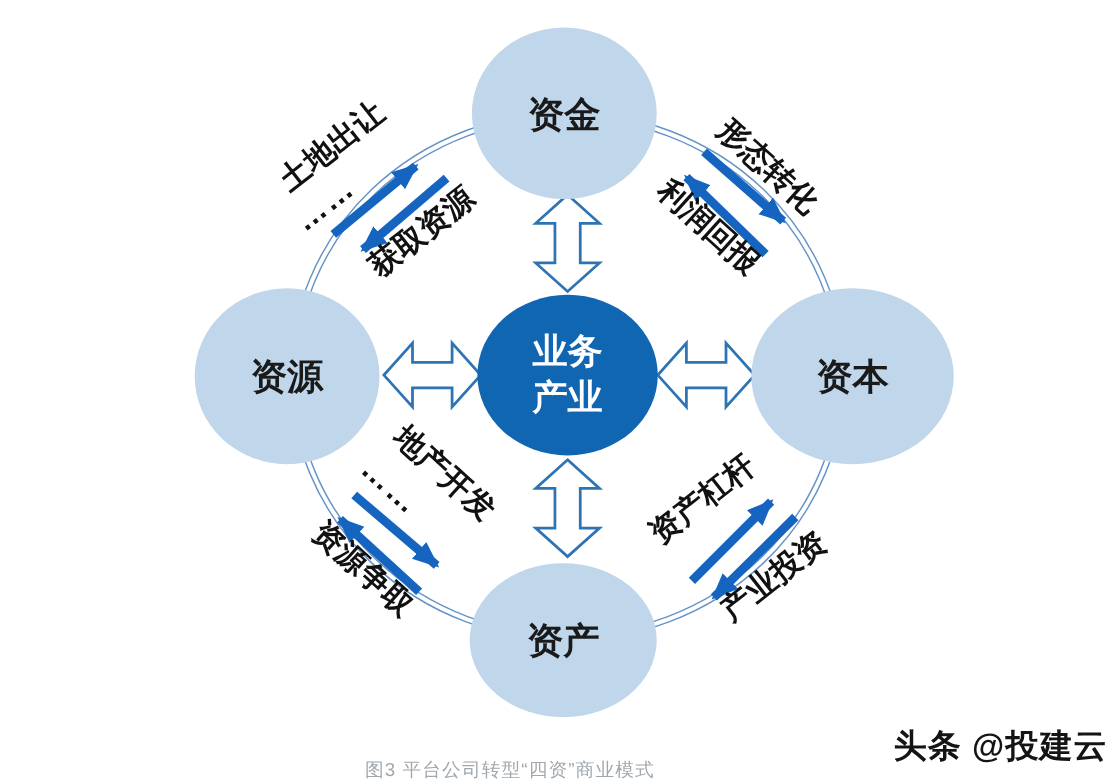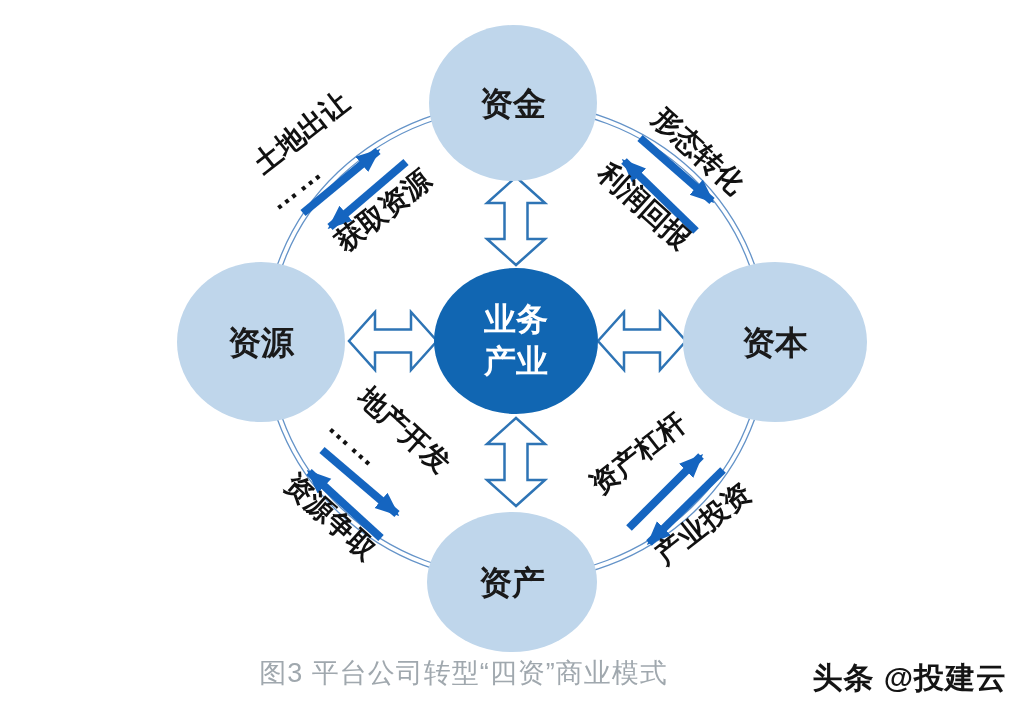--- a/index.html
+++ b/index.html
@@ -46,24 +46,24 @@
     stroke-linejoin: miter;
   }
   .ring {
     fill: none;
     stroke: #6493c8;
     stroke-width: 1.3;
   }
   .caption {
     position: absolute;
     left: 0;
-    top: 655px;
+    top: 688px;
     width: 927px;
     text-align: center;
-    font-size: 27px;
+    font-size: 17px;
     color: #a0a8ae;
     letter-spacing: 1px;
   }
   .watermark {
     position: absolute;
     right: 10px;
     top: 658px;
     font-size: 30px;
     font-weight: 700;
     color: #141414;

